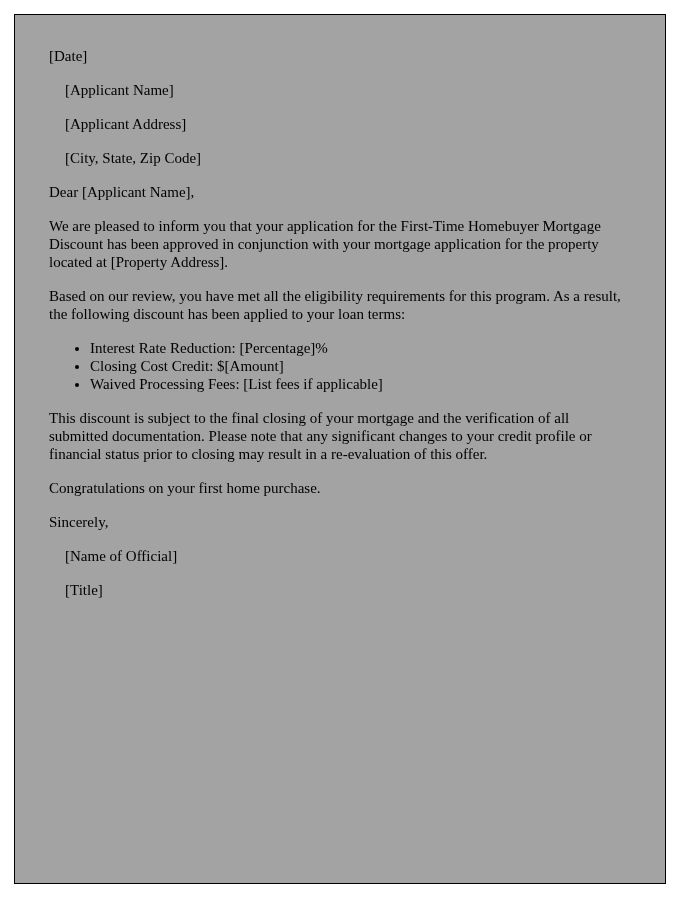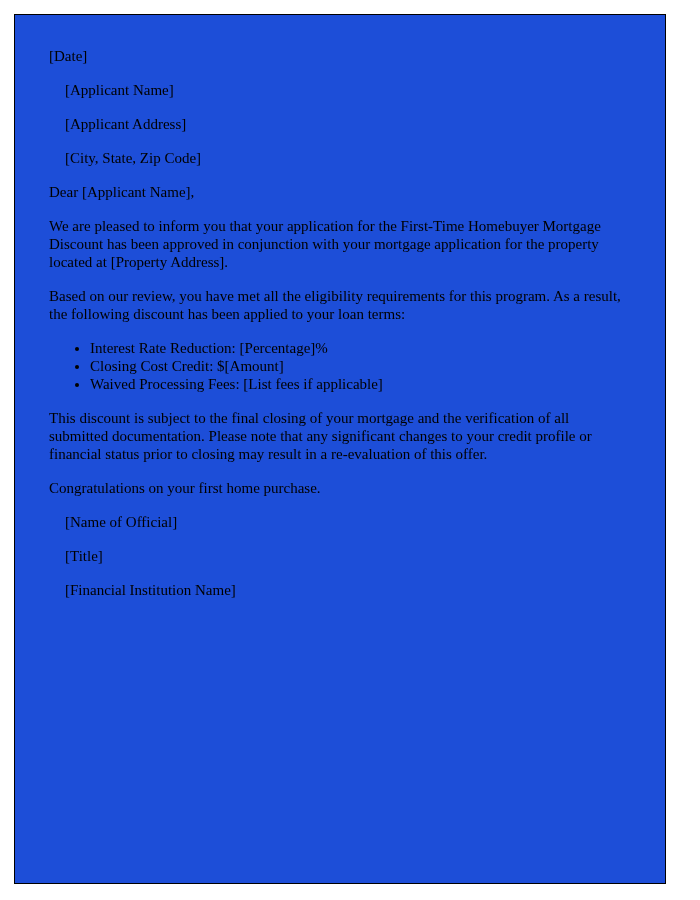--- a/index.html
+++ b/index.html
@@ -16,21 +16,21 @@
   }
   .page {
     position: absolute;
     left: 14px;
     top: 14px;
     width: 652px;
     height: 870px;
     border: 1px solid #000000;
     box-sizing: border-box;
     padding: 32px 34px 30px 34px;
-    background: #1d4ed8;
+    background: #a3a3a3;
     overflow: hidden;
   }
   .line {
     margin: 16px;
     font-size: 15px;
     line-height: 18px;
   }
   .para {
     margin: 0 0 16px 0;
     font-size: 15px;
@@ -74,20 +74,20 @@
     <li>Interest Rate Reduction: [Percentage]%</li>
     <li>Closing Cost Credit: $[Amount]</li>
     <li>Waived Processing Fees: [List fees if applicable]</li>
   </ul>
 
   <p class="para">This discount is subject to the final closing of your mortgage and the verification of all submitted documentation. Please note that any significant changes to your credit profile or financial status prior to closing may result in a re-evaluation of this offer.</p>
 
 
   <p class="para">Congratulations on your first home purchase.</p>
 
+  <p class="para">Sincerely,</p>
 
   <div class="block">
     <p class="line">[Name of Official]</p>
     <p class="line">[Title]</p>
-    <p class="line">[Financial Institution Name]</p>
   </div>
 
 </div>
 
 </body></html>

